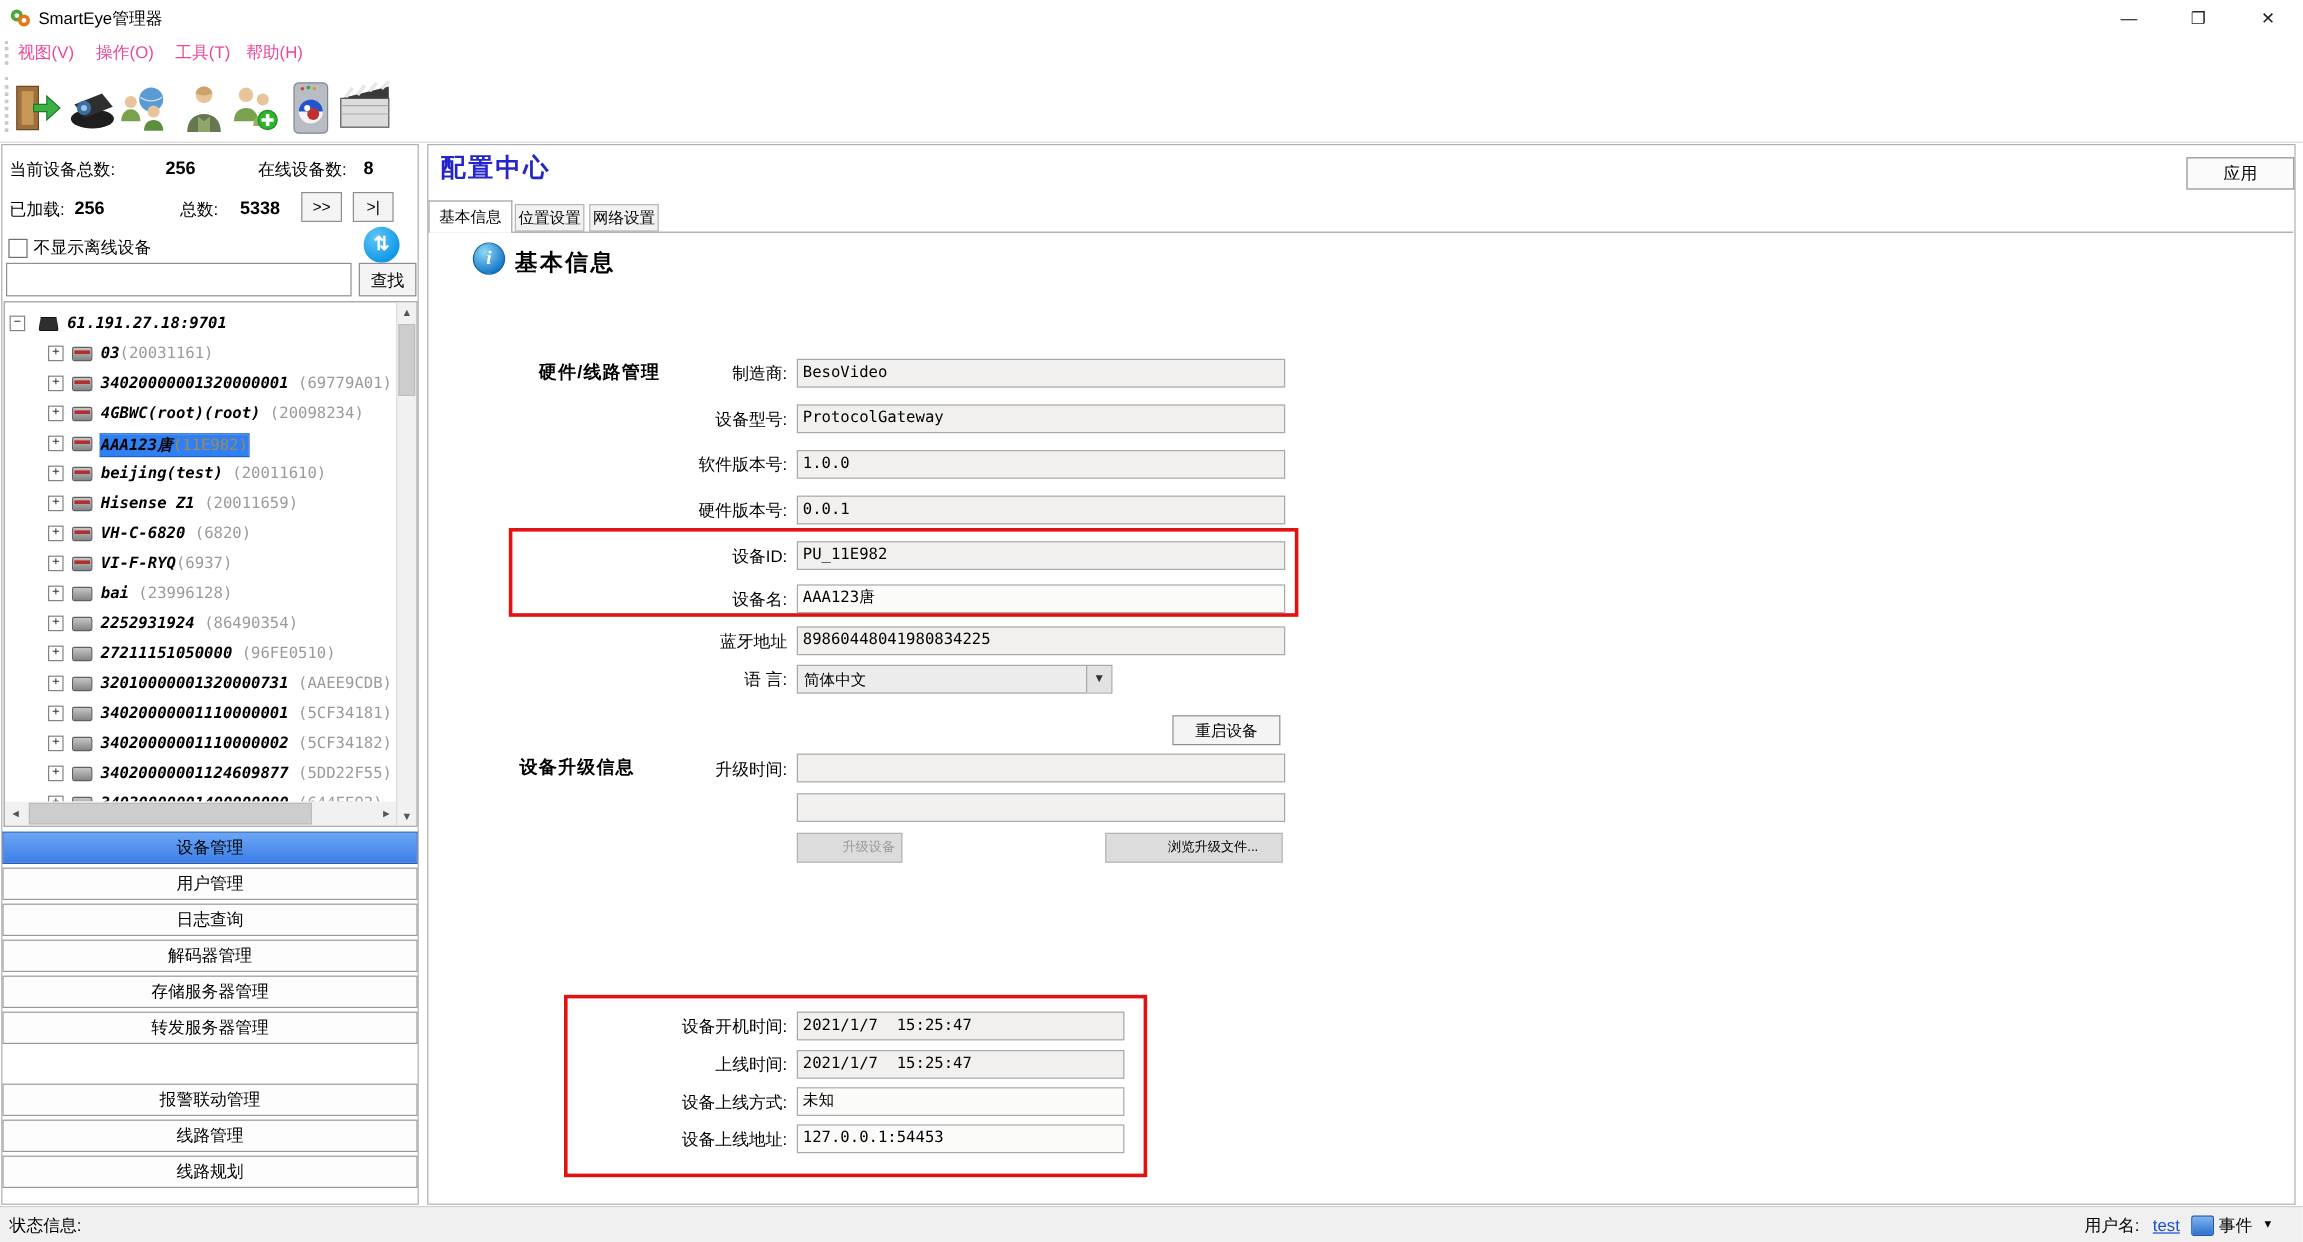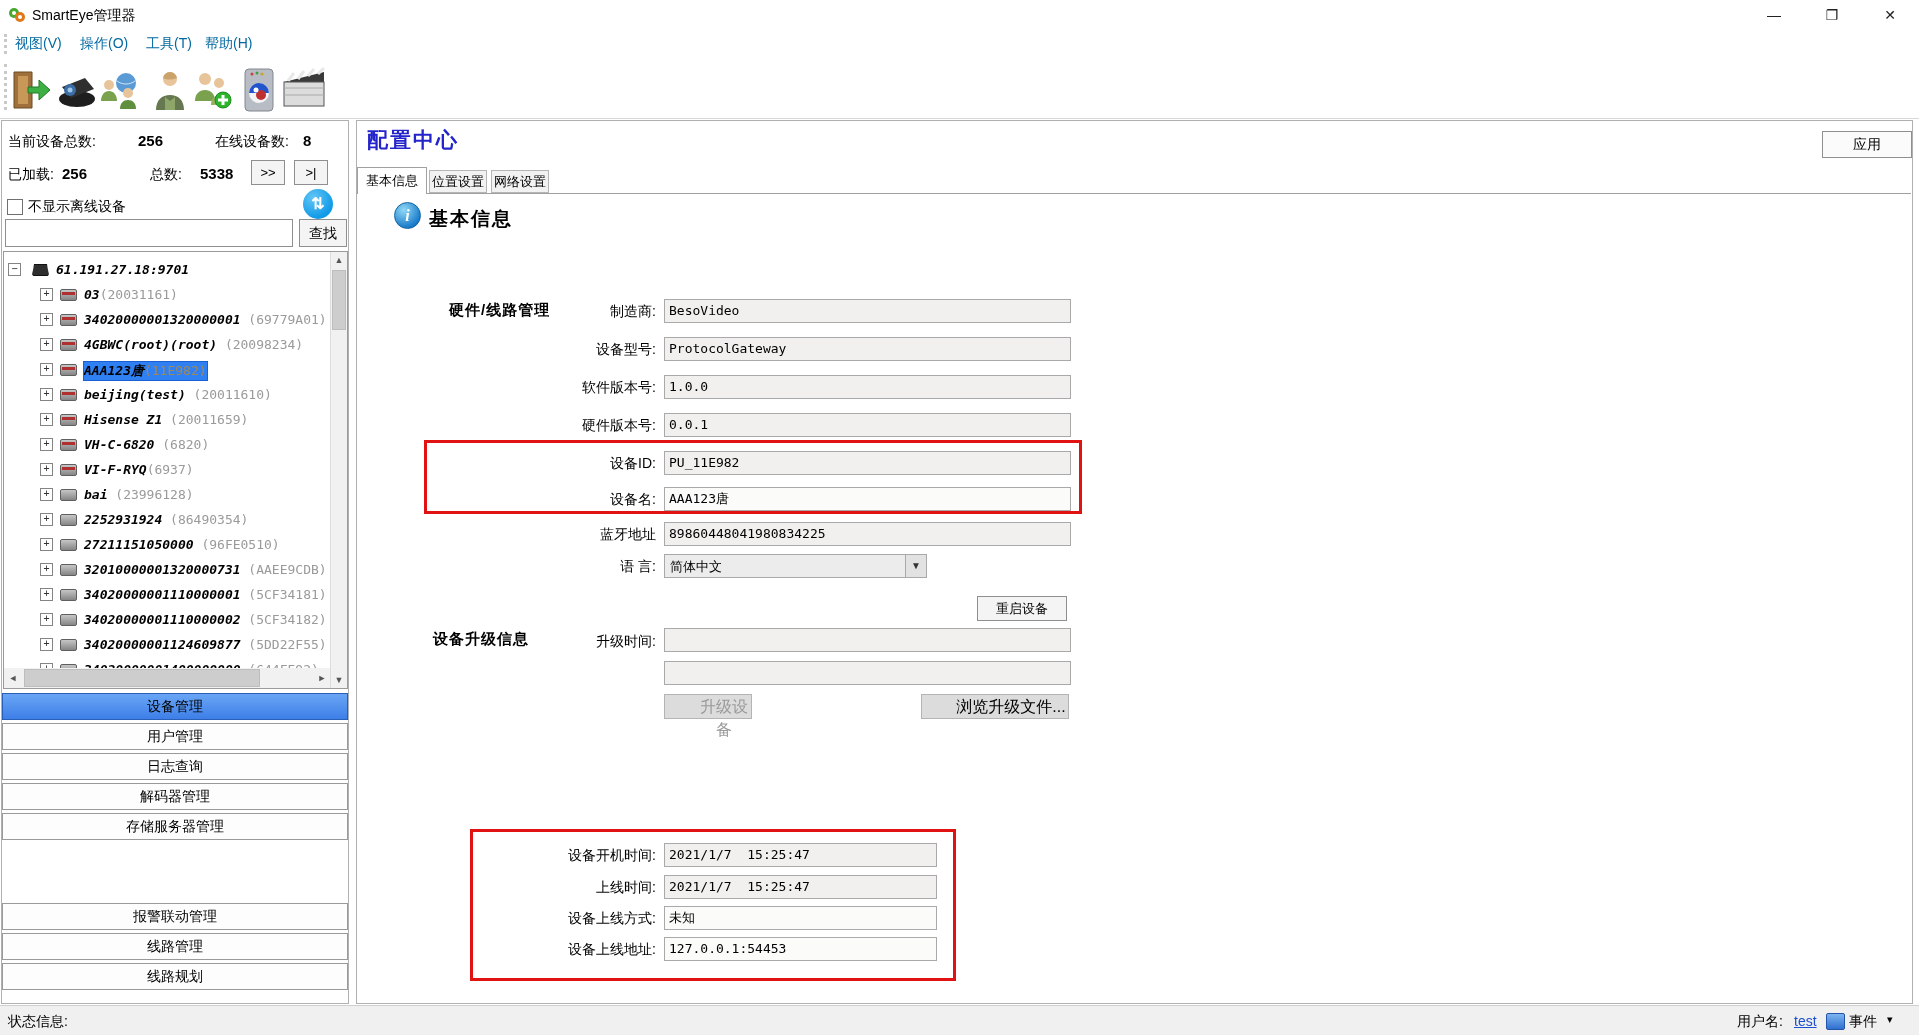--- a/index.html
+++ b/index.html
@@ -6,21 +6,21 @@
   body{width:1919px;height:1035px;overflow:hidden;background:#fff;
        font-family:"Liberation Sans",sans-serif;color:#000;}
   #app{position:relative;width:1919px;height:1035px;background:#fff;}
   .abs{position:absolute;}
   
   .titlebar{position:absolute;left:0;top:0;width:1919px;height:30px;background:#fff;border-bottom:1px solid #e6e6e6;}
   .apptitle{position:absolute;left:32px;top:7px;font-size:14px;}
   .winbtn{position:absolute;top:0;width:58px;height:30px;text-align:center;line-height:30px;font-size:14px;color:#222;}
   
   .menubar{position:absolute;left:0;top:30px;width:1919px;height:28px;background:#fff;}
-  .menuitem{position:absolute;top:5px;font-size:14px;color:#0369a1;}
+  .menuitem{position:absolute;top:5px;font-size:14px;color:#ec4899;}
   .grip{position:absolute;width:0;border-left:3px dotted #c9c9c9;}
   .toolbar{position:absolute;left:0;top:58px;width:1919px;height:60px;background:#fff;}
   .tbicon{position:absolute;top:8px;width:44px;height:48px;}
   .tbline{position:absolute;left:0;top:118px;width:1919px;height:0;border-top:1px solid #d8d8d8;}
   
   .leftpanel{position:absolute;left:1px;top:120px;width:348px;height:884px;background:#fff;border:1px solid #b0b0b0;box-sizing:border-box;}
   .mainpanel{position:absolute;left:356px;top:120px;width:1557px;height:884px;background:#fff;border:1px solid #b0b0b0;box-sizing:border-box;}
   .statlabel{position:absolute;font-size:14px;}
   .statval{position:absolute;font-size:15px;font-weight:bold;}
   .btn{background:#f4f4f4;border:1px solid #8f8f8f;font-size:13px;text-align:center;box-sizing:border-box;font-family:"Liberation Sans",sans-serif;}
@@ -62,21 +62,21 @@
   .secheading{position:absolute;left:429px;top:206px;font-size:19px;font-weight:bold;letter-spacing:2px;}
   .boldlabel{position:absolute;font-size:15px;font-weight:bold;letter-spacing:1px;}
   .flabel{position:absolute;left:420px;width:236px;text-align:right;font-size:14px;height:20px;line-height:20px;}
   .finput{position:absolute;left:664px;width:397px;height:22px;box-sizing:content-box;background:#f1f0ee;border:1px solid #a9a9a9;
       font:13px "DejaVu Sans Mono",monospace;line-height:22px;padding:0 4px;white-space:pre;overflow:hidden;}
   .redbox{position:absolute;border:3px solid #e01212;box-sizing:border-box;z-index:4;pointer-events:none;}
   .dropdown{position:absolute;left:664px;width:263px;height:24px;box-sizing:border-box;background:#ececec;border:1px solid #a9a9a9;}
   .dropdown .val{position:absolute;left:5px;top:3px;font-size:13px;}
   .dropdown .arrow{position:absolute;right:0;top:0;width:20px;height:22px;border-left:1px solid #a9a9a9;background:#e2e2e2;
       text-align:center;line-height:22px;font-size:10px;color:#333;}
-  .greybtn{background:#dcdcdc;border:1px solid #b4b4b4;font-size:16px;text-align:center;box-sizing:border-box;padding-left:32px;}
+  .greybtn{background:#dcdcdc;border:1px solid #b4b4b4;font-size:11px;text-align:center;box-sizing:border-box;padding-left:32px;}
   .greybtn.disabled{color:#9a9a9a;}
   
   .statusbar{position:absolute;left:0;top:1005px;width:1919px;height:30px;background:#f0f0f0;border-top:1px solid #cfcfcf;box-sizing:border-box;font-size:14px;}
   .link{color:#1a4fd0;text-decoration:underline;}
   .eventicon{position:absolute;width:17px;height:15px;background:linear-gradient(#7db4f0,#2f6fd0);border:1px solid #2255a8;border-radius:2px;}
 </style>
 </head>
 <body>
 
 <div id="app">
@@ -276,20 +276,21 @@
       <div class="sbthumb" style="left:1px;top:18px;width:14px;height:60px"></div>
       <div class="sbarrow" style="left:1px;bottom:3px;width:14px">▼</div>
     </div>
   </div>
 
   <div class="navbtn active" style="top:693px">设备管理</div>
   <div class="navbtn" style="top:723px">用户管理</div>
   <div class="navbtn" style="top:753px">日志查询</div>
   <div class="navbtn" style="top:783px">解码器管理</div>
   <div class="navbtn" style="top:813px">存储服务器管理</div>
+  <div class="navbtn" style="top:843px">转发服务器管理</div>
   <div class="navbtn" style="top:903px">报警联动管理</div>
   <div class="navbtn" style="top:933px">线路管理</div>
   <div class="navbtn" style="top:963px">线路规划</div>
 
   <div class="mainpanel"></div>
   <div class="cfgtitle">配置中心</div>
   <div class="btn abs" style="left:1822px;top:131px;width:90px;height:27px;line-height:25px;font-size:14px;background:#fbfbfb">应用</div>
 
   <div class="tab active" style="left:357px;top:167px;width:70px;height:27px">基本信息</div>
   <div class="tab inactive" style="left:429px;top:170px;width:58px;height:23px">位置设置</div>

